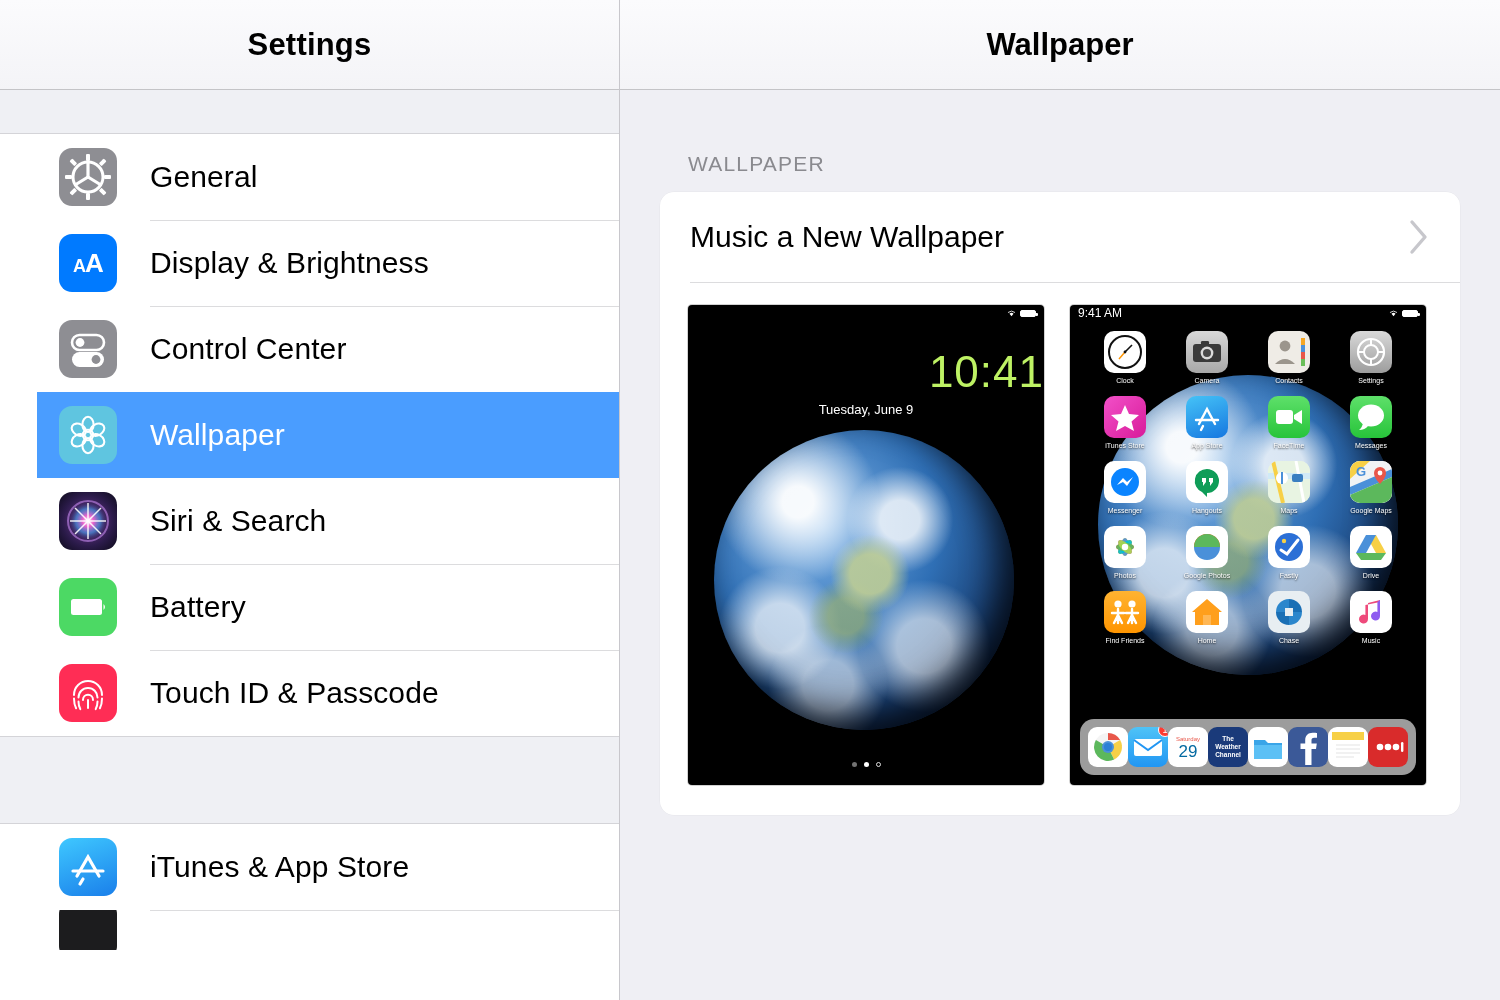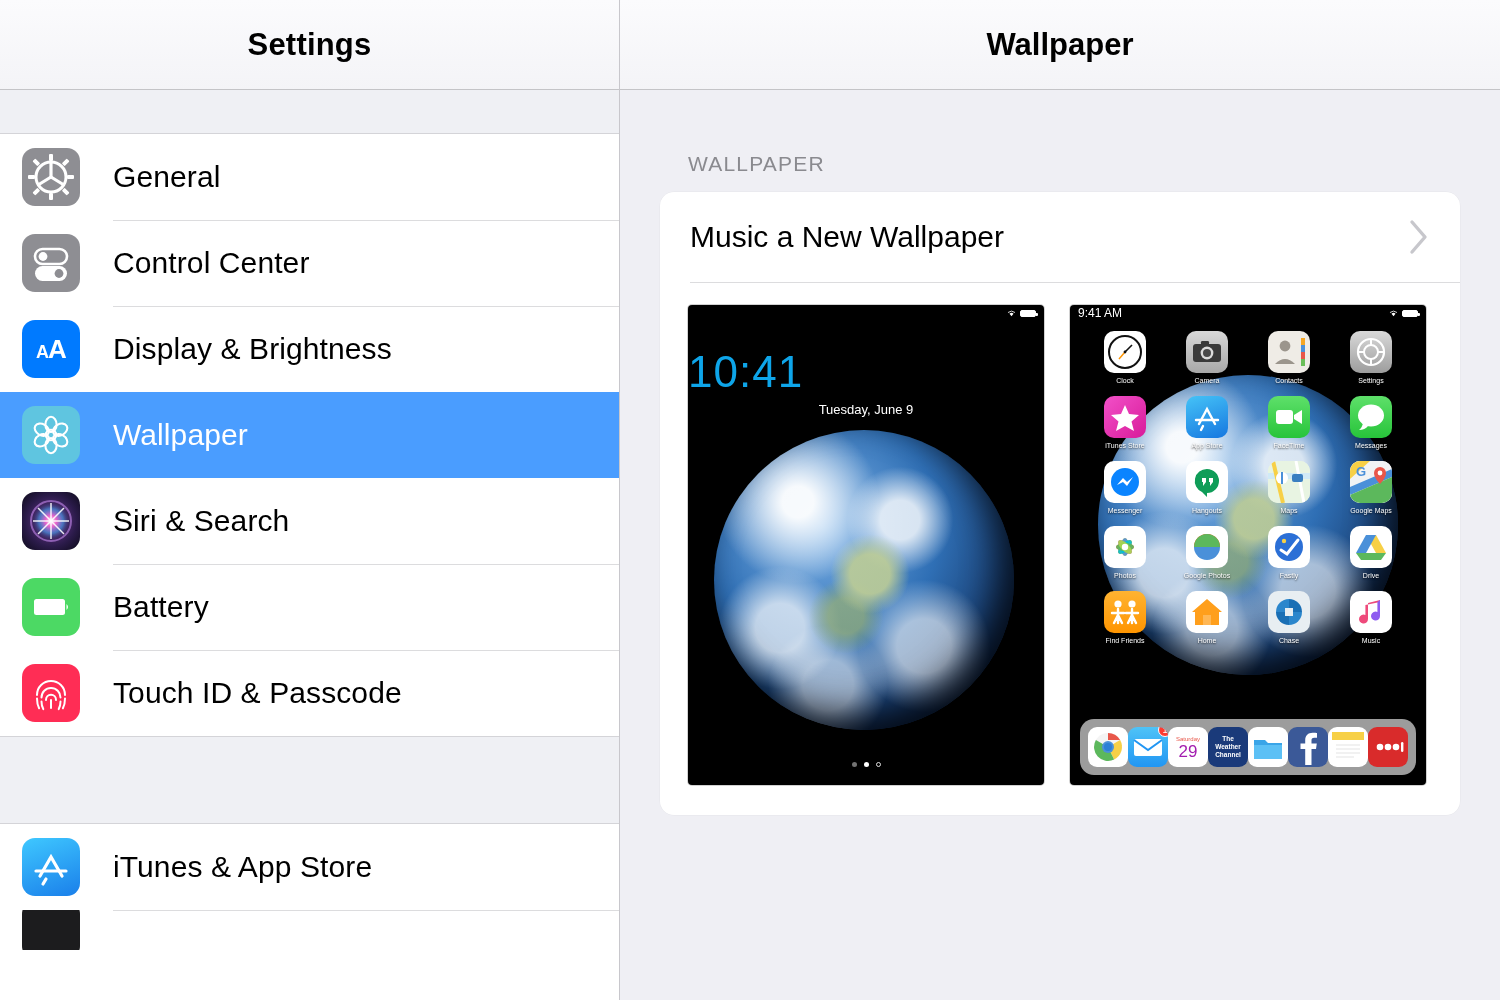--- a/index.html
+++ b/index.html
@@ -24,21 +24,21 @@
     background: linear-gradient(#fbfbfd, #f4f4f7);
     border-bottom: 1px solid #c4c4c7;
     display: flex; align-items: center; justify-content: center;
   }
   .sb-header-title { font-size: 31px; font-weight: bold; color: #000; letter-spacing: .2px; }
 
   .sb-gap { background: #eff0f4; border-bottom: 1px solid #d4d4d8; }
   .sb-gap-top { height: 44px; }
   .sb-gap-mid { height: 88px; border-top: 1px solid #d4d4d8; }
 
-  .sb-list { background: #15803d; }
+  .sb-list { background: #15803d; margin-left: 37px; }
 
   .row {
     height: 86px; display: flex; align-items: center;
     padding-left: 22px; background: #fff; position: relative;
     cursor: default;
   }
   .row + .row::before {
     content: ""; position: absolute; left: 113px; right: 0; top: 0;
     height: 1px; background: #dcdcde;
   }
@@ -137,22 +137,22 @@
       radial-gradient(circle at 62% 30%, rgba(255,255,255,.8) 0 7%, rgba(255,255,255,0) 19%),
       radial-gradient(circle at 22% 66%, rgba(255,255,255,.7) 0 8%, rgba(255,255,255,0) 20%),
       radial-gradient(circle at 70% 72%, rgba(255,255,255,.6) 0 9%, rgba(255,255,255,0) 22%),
       radial-gradient(circle at 38% 85%, rgba(255,255,255,.55) 0 8%, rgba(255,255,255,0) 19%),
       radial-gradient(circle at 36% 32%, #7fb4e8 0%, #2f6fb5 42%, #12305e 76%, #061428 100%);
     box-shadow: inset -14px -16px 34px rgba(0,0,0,.72);
   }
 
   
   .lock-clock {
-    position: absolute; top: 42px; left: 0; right: 0; text-align: left;
-    color: #0ea5e9; font-size: 44px; font-weight: 200; letter-spacing: 1px; z-index: 5;
+    position: absolute; top: 42px; left: 0; right: 0; text-align: right;
+    color: #bef264; font-size: 44px; font-weight: 200; letter-spacing: 1px; z-index: 5;
     text-shadow: 0 1px 3px rgba(0,0,0,.5);
   }
   .lock-date {
     position: absolute; top: 97px; left: 0; right: 0; text-align: center;
     color: #fff; font-size: 13px; font-weight: 400; z-index: 5;
     text-shadow: 0 1px 3px rgba(0,0,0,.5);
   }
   .lock-earth { width: 300px; height: 300px; left: 26px; top: 125px; }
   .page-dots {
     position: absolute; bottom: 18px; left: 0; right: 0;
@@ -232,36 +232,36 @@
               <rect x="42" y="11" width="4" height="7" rx="1" transform="rotate(45 44 14)"></rect>
               <rect x="12" y="40" width="4" height="7" rx="1" transform="rotate(45 14 44)"></rect>
               <rect x="42" y="40" width="4" height="7" rx="1" transform="rotate(-45 44 44)"></rect>
             </g>
           </svg>
         </div>
         <div class="row-label">General</div>
       </div>
 
       <div class="row">
+        <div class="row-icon ic-display">
+          <span class="aa"><small>A</small>A</span>
+        </div>
+        <div class="row-label">Display &amp; Brightness</div>
+      </div>
+
+      <div class="row">
         <div class="row-icon ic-control">
           <svg class="glyph" viewBox="0 0 58 58">
             <rect x="13" y="15" width="32" height="15" rx="7.5" fill="none" stroke="#fff" stroke-width="2.6"></rect>
             <circle cx="21" cy="22.5" r="4.4" fill="#fff"></circle>
             <rect x="13" y="32" width="32" height="15" rx="7.5" fill="#fff"></rect>
             <circle cx="37" cy="39.5" r="4.4" fill="#8e8e93"></circle>
           </svg>
         </div>
         <div class="row-label">Control Center</div>
-      </div>
-
-      <div class="row">
-        <div class="row-icon ic-display">
-          <span class="aa"><small>A</small>A</span>
-        </div>
-        <div class="row-label">Display &amp; Brightness</div>
       </div>
 
       <div class="row selected">
         <div class="row-icon ic-wallpaper">
           <svg class="glyph" viewBox="0 0 58 58">
             <g fill="none" stroke="#fff" stroke-width="2.1">
               <circle cx="29" cy="29" r="5.2"></circle>
               <g>
                 <ellipse cx="29" cy="18.4" rx="5.6" ry="7.6"></ellipse>
                 <ellipse cx="29" cy="18.4" rx="5.6" ry="7.6" transform="rotate(60 29 29)"></ellipse>
@@ -678,21 +678,21 @@
               <div class="dockicon" style="background:linear-gradient(#4fc3f7,#2196f3)">
                 <svg viewBox="0 0 40 40" width="40" height="40">
                   <rect x="6" y="12" width="28" height="17" rx="2" fill="#fff"></rect>
                   <path d="M6 13 L20 23 L34 13" stroke="#2196f3" stroke-width="2" fill="none"></path>
                 </svg>
                 <span class="badge">1</span>
               </div>
 
               <div class="dockicon" style="background:#fff;flex-direction:column">
                 <div style="font-size:6px;color:#e8574a;line-height:8px;margin-top:2px">Saturday</div>
-                <div style="font-size:17px;color:#a21caf;line-height:18px;font-weight:400">29</div>
+                <div style="font-size:17px;color:#0369a1;line-height:18px;font-weight:400">29</div>
               </div>
 
               <div class="dockicon" style="background:#1a3a7a;flex-direction:column;justify-content:center">
                 <div style="font-size:6.5px;color:#fff;line-height:8px;font-weight:bold">The</div>
                 <div style="font-size:6.5px;color:#fff;line-height:8px;font-weight:bold">Weather</div>
                 <div style="font-size:6.5px;color:#fff;line-height:8px;font-weight:bold">Channel</div>
               </div>
 
               <div class="dockicon" style="background:#fff">
                 <svg viewBox="0 0 40 40" width="40" height="40">

